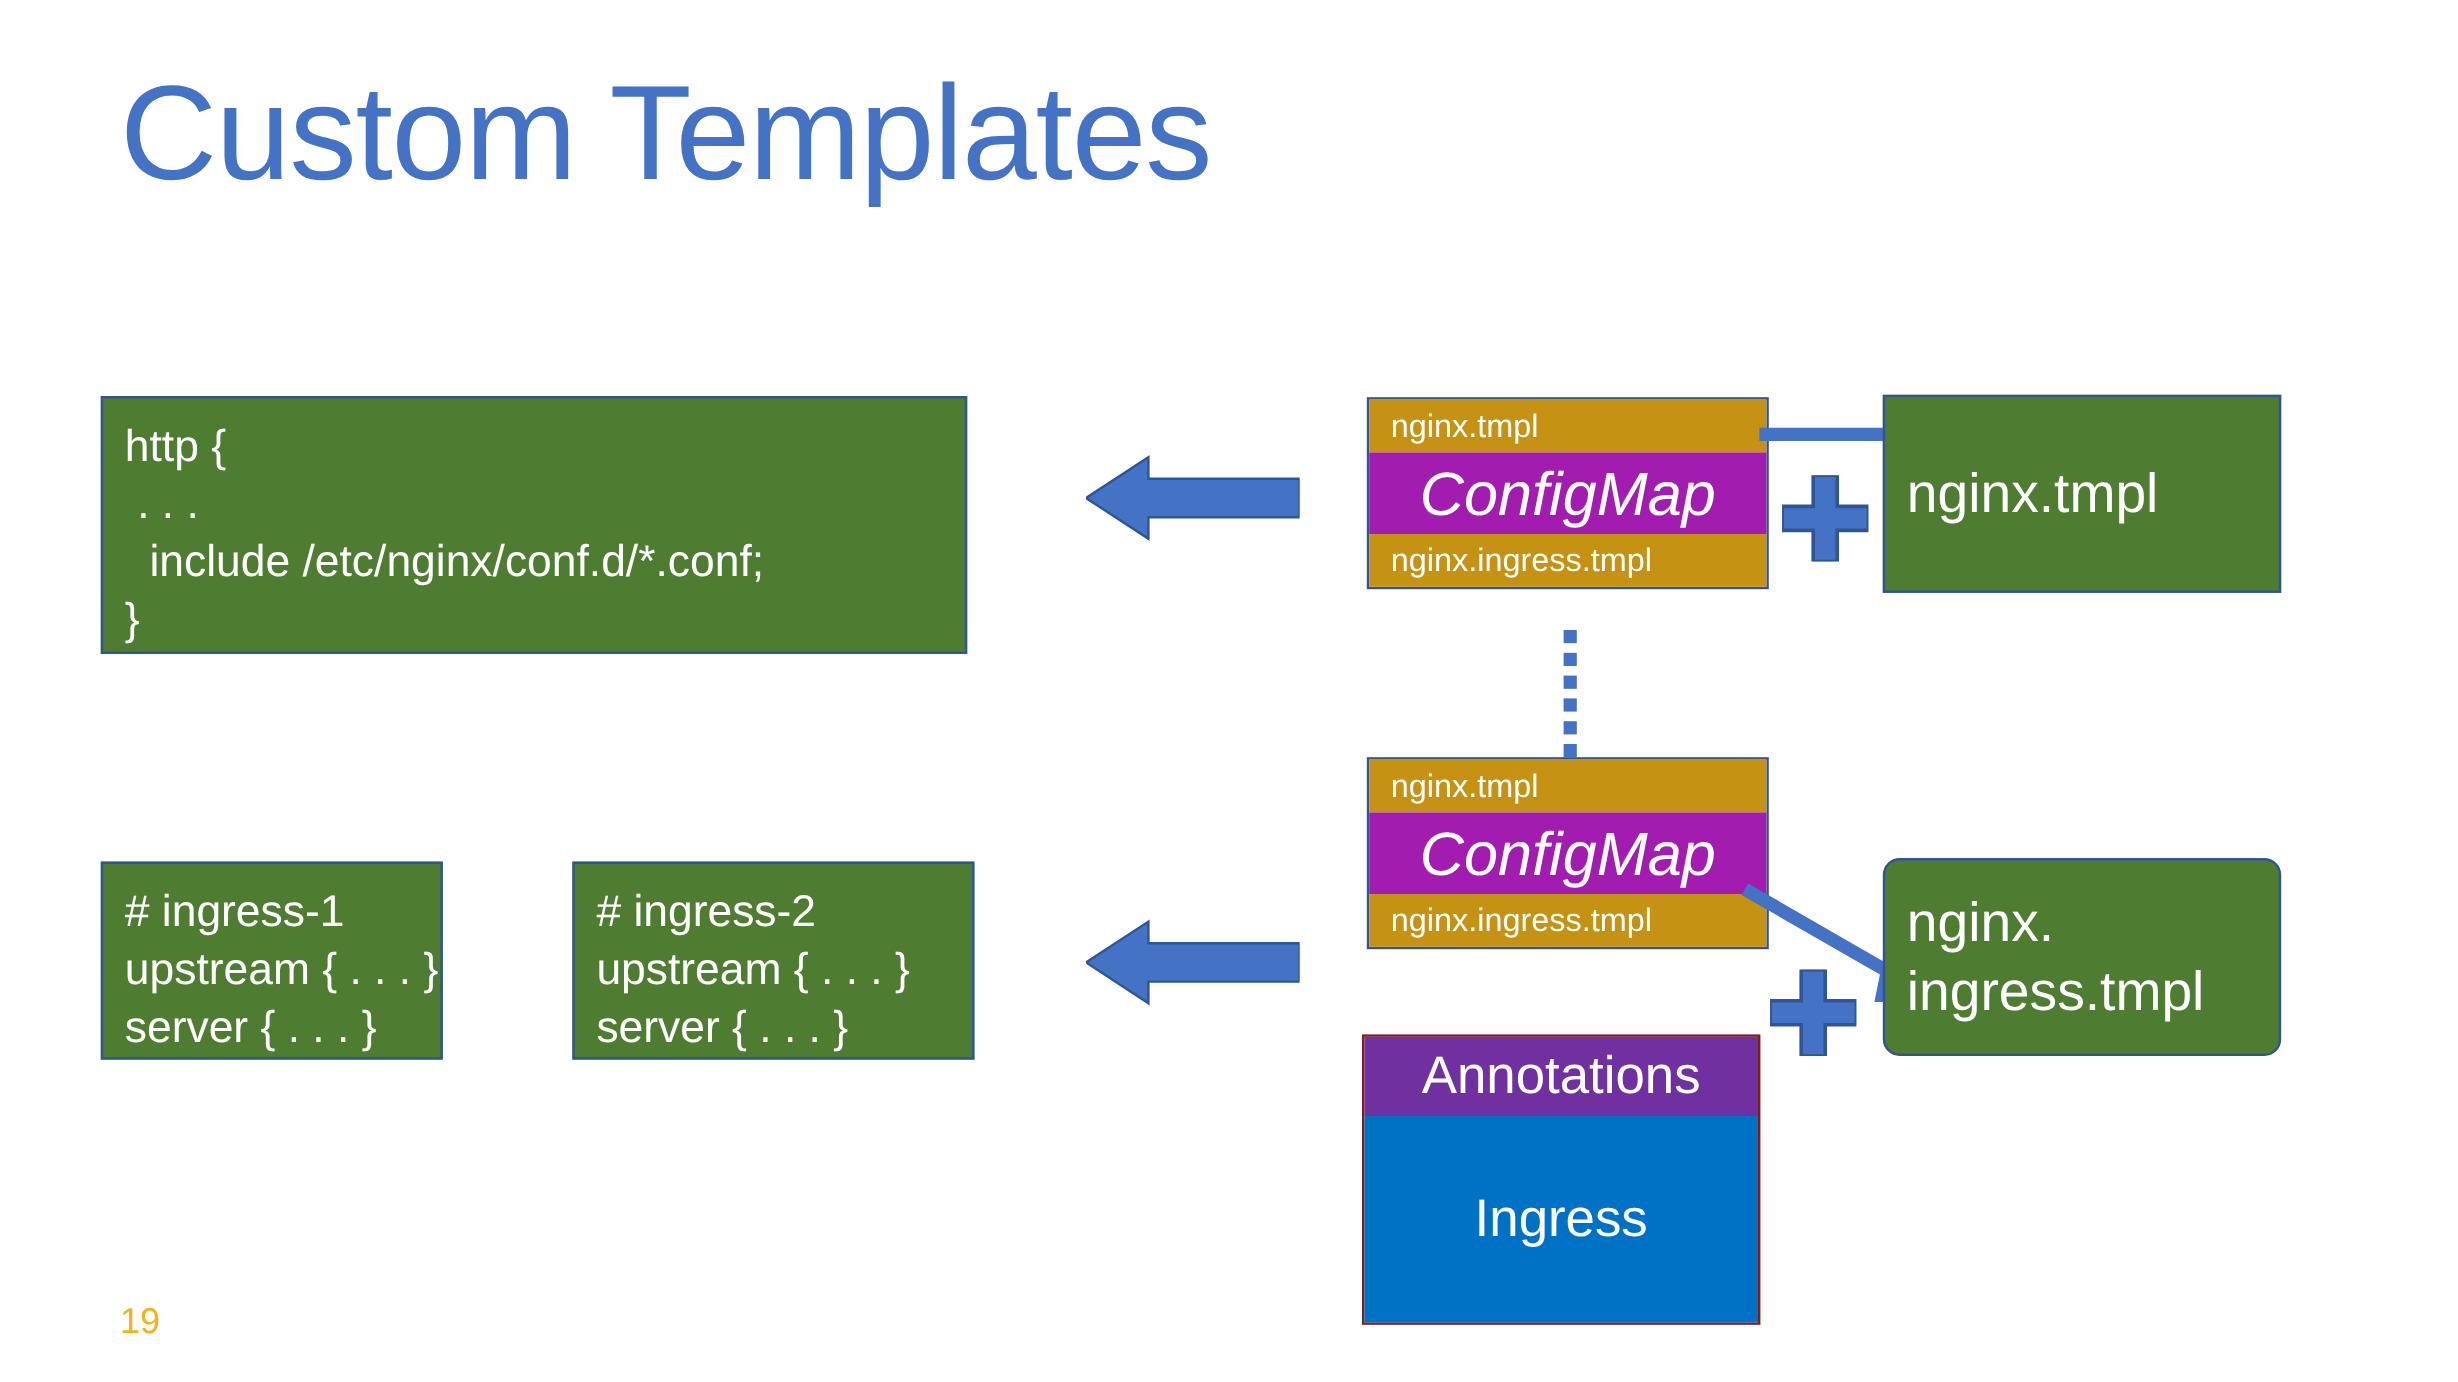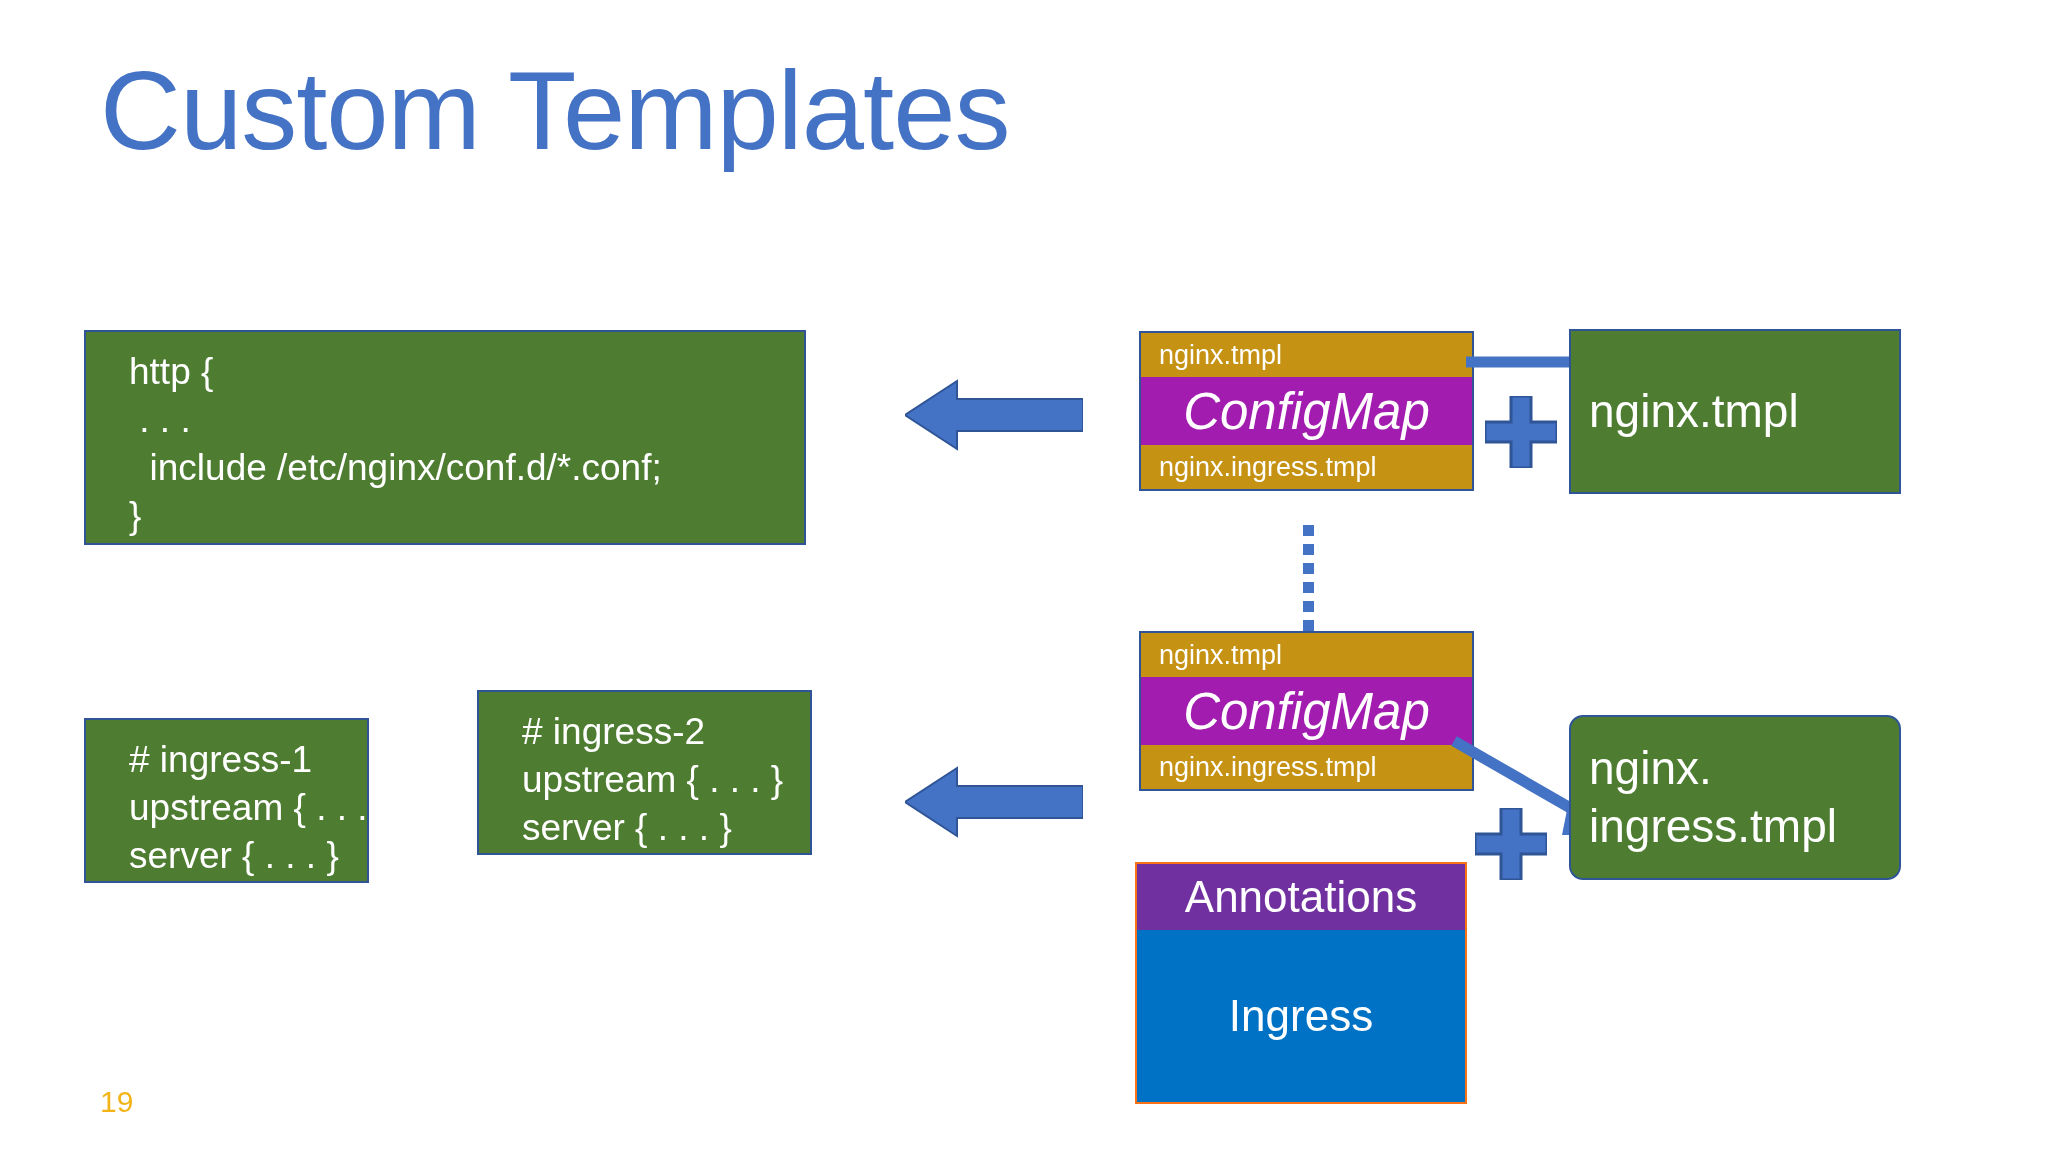--- a/index.html
+++ b/index.html
@@ -53,25 +53,24 @@
   }
   .code-text {
     position: absolute;
     left: 18px;
     top: 16px;
     right: 8px;
     font-size: 37px;
     line-height: 1.30;
     white-space: pre;
     color: #ffffff;
-    margin-left: 25px;
   }
   #box-nginx-conf { left: 84px;  top: 330px; width: 722px; height: 215px; }
   #box-ingress-1  { left: 84px;  top: 718px; width: 285px; height: 165px; }
-  #box-ingress-2  { left: 477px; top: 690px; width: 335px; height: 165px; }
+  #box-ingress-2  { left: 477px; top: 718px; width: 335px; height: 165px; }
 
   .tmpl-box {
     position: absolute;
     background: #4e7d32;
     border: 2px solid #2f5597;
     box-sizing: border-box;
     color: #ffffff;
     display: flex;
     align-items: center;
   }
@@ -119,21 +118,21 @@
     white-space: nowrap;
     font-style: italic;
   }
 
   
   #ingress-card {
     position: absolute;
     left: 1135px;
     top: 862px;
     width: 332px;
-    border: 2px solid #f97316;
+    border: 2px solid #7f1d1d;
     box-sizing: border-box;
   }
   #ingress-annotations {
     background: #7030a0;
     color: #ffffff;
     height: 66px;
     display: flex;
     align-items: center;
     justify-content: center;
     font-size: 44px;

